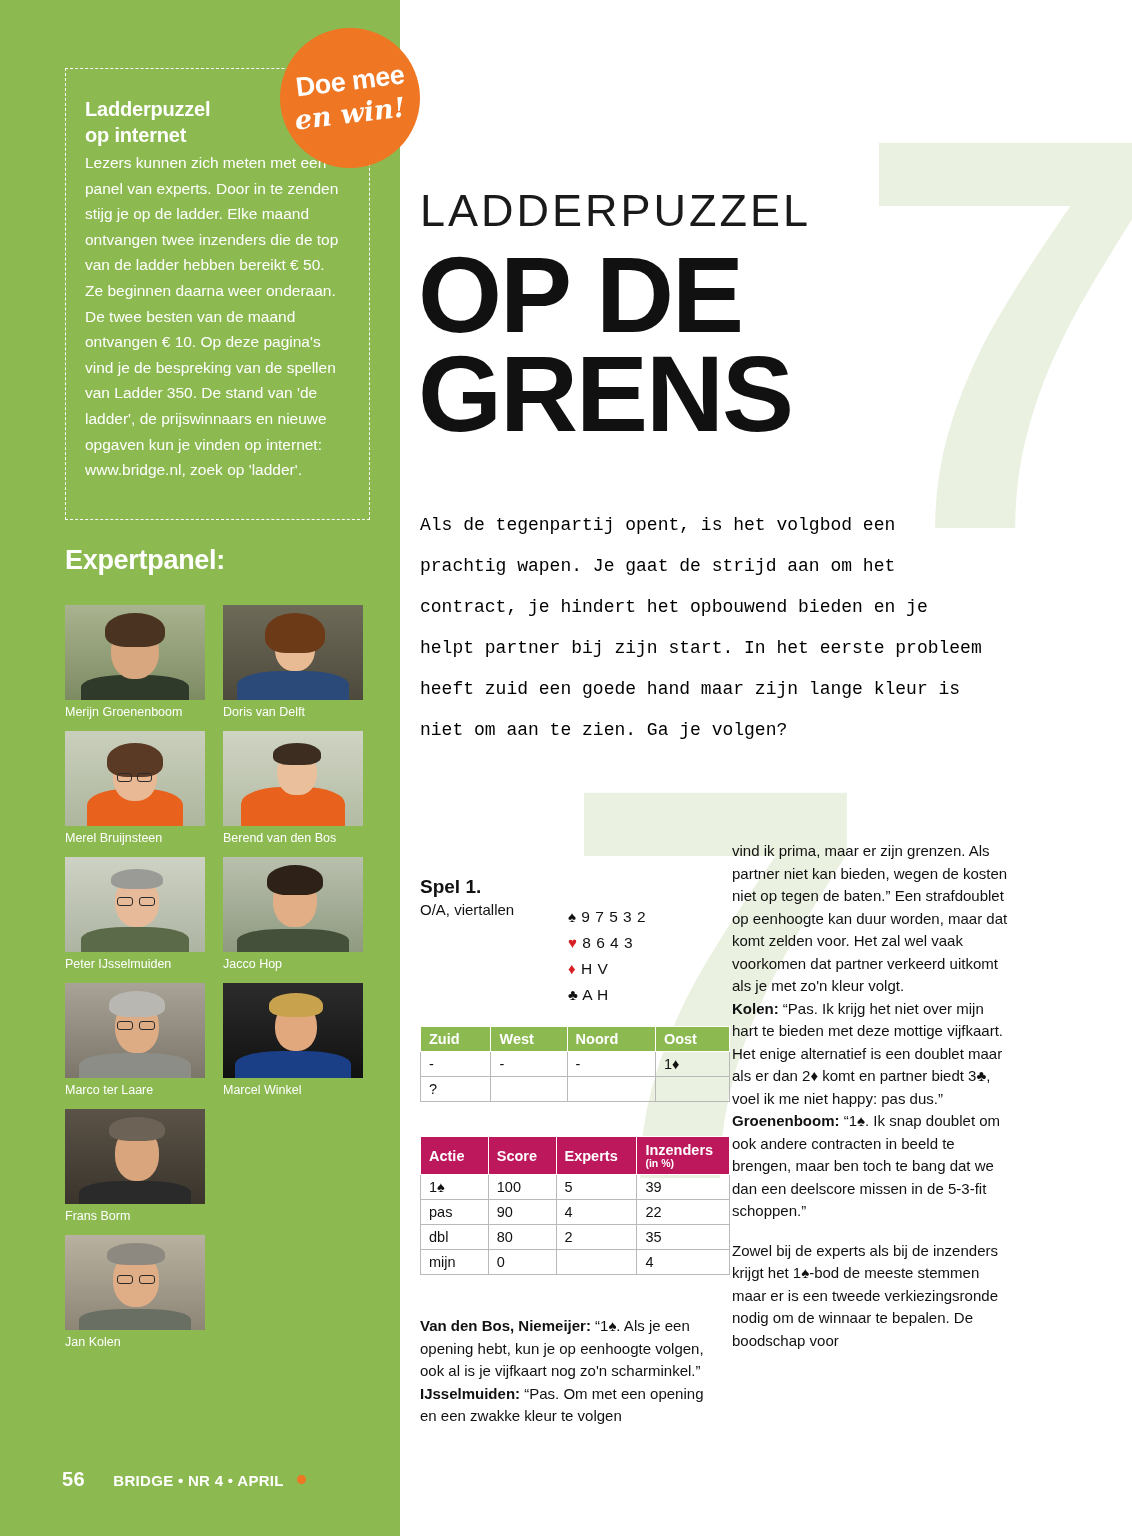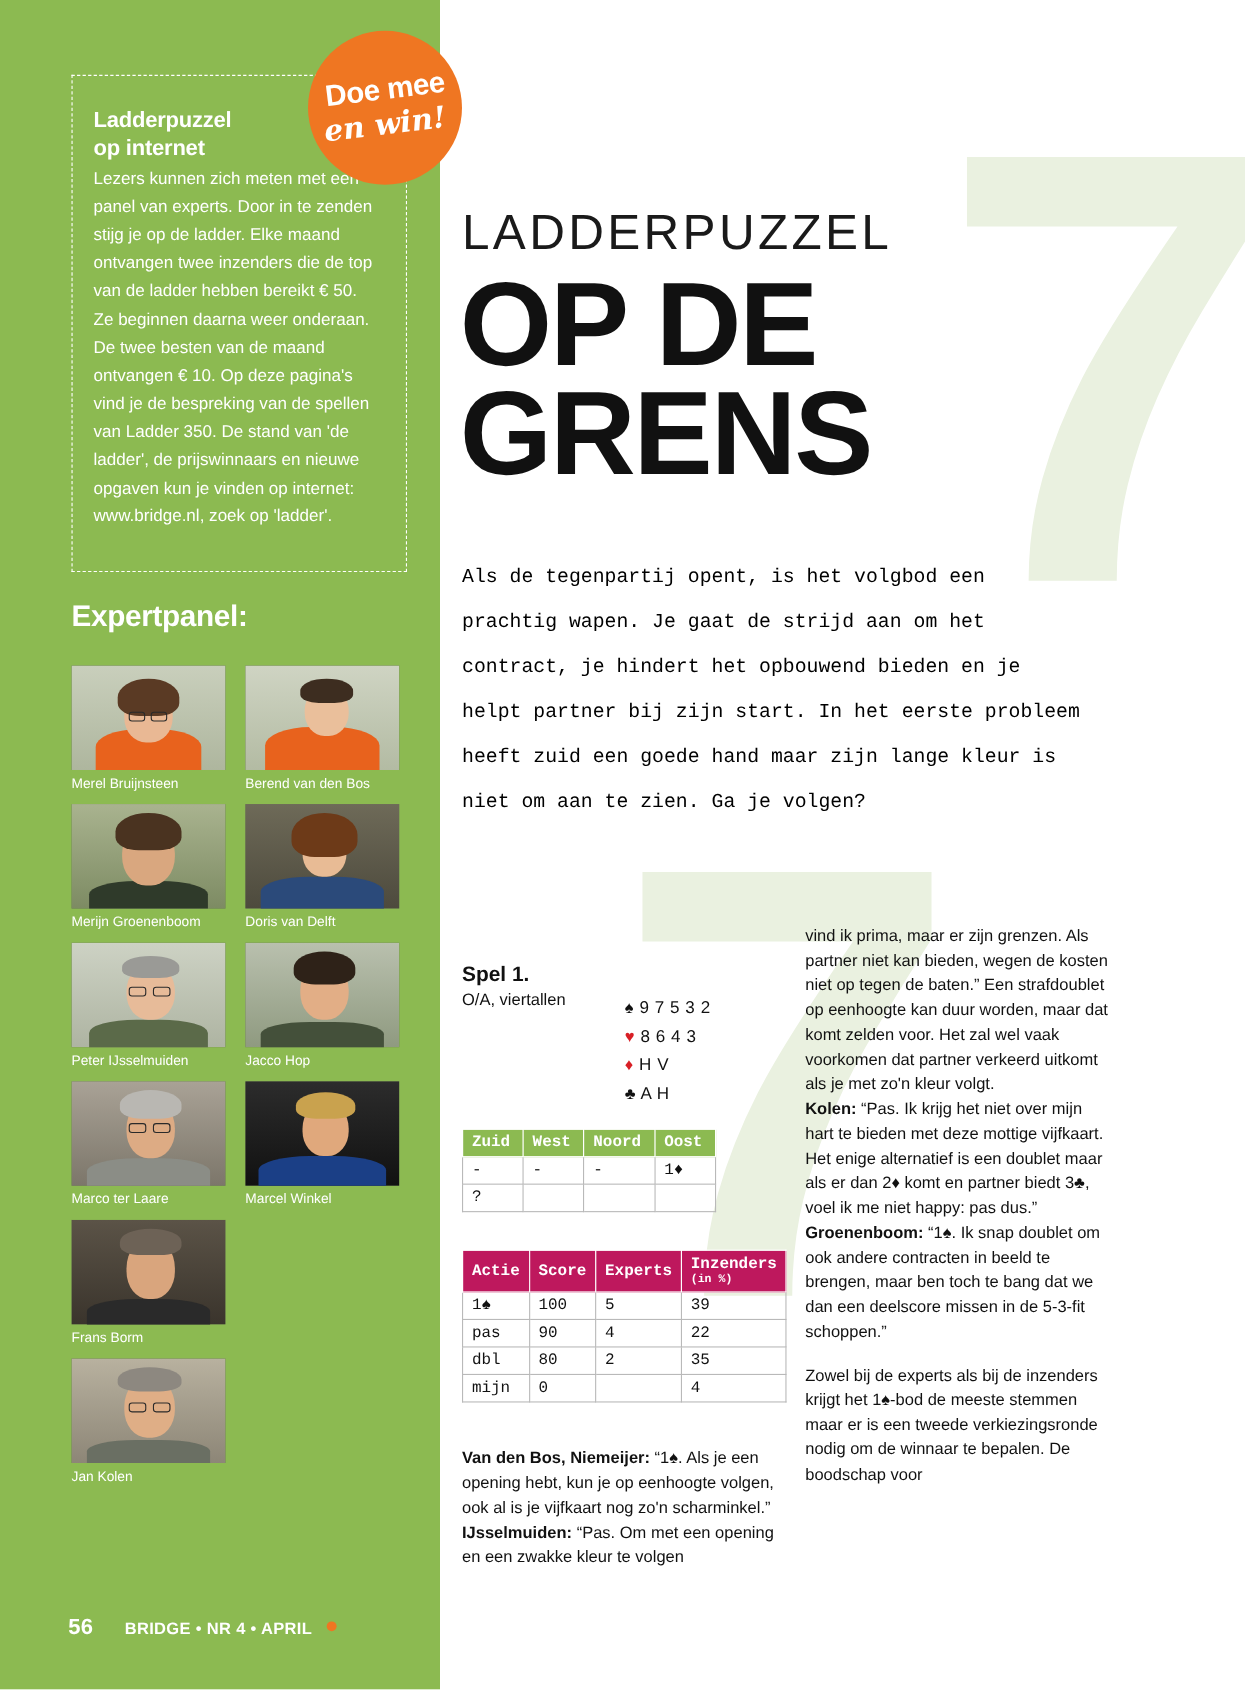--- a/index.html
+++ b/index.html
@@ -122,21 +122,21 @@
   .spel-sub { font-size:15px; color:#111; }
 
   .hand {
     position:absolute; left:148px; top:28px; font-size:15.5px; line-height:26px;
     color:#111; letter-spacing:0.5px;
   }
   .suit-red { color:#d81f26; font-size:15px; }
   .suit-black { color:#111; font-size:15px; }
 
   table.bid, table.score {
-    border-collapse:collapse; width:231px; font-size:14.5px;font-family:Liberation Mono, monospace;
+    border-collapse:collapse; width:310px; font-size:14.5px;
   }
   table.bid { margin-top:0; }
   table.bid th {
     background:#8cba51; color:#fff; font-weight:bold; text-align:left;
     padding:4px 8px; border:1px solid #ffffff; font-size:14.5px;
   }
   table.bid td {
     border:1px solid #b9b9b9; padding:4px 8px; height:25px; color:#111;
   }
   table.score th {
@@ -172,58 +172,58 @@
       <div class="l2">en win!</div>
     </div>
 
     <div id="panel-title">Expertpanel:</div>
 
     <div id="experts">
 
       <div class="exp-row">
         <div class="exp">
           <div class="photo">
+            <div class="p-bg" style="background:linear-gradient(#a9b38f,#7d8b63)"></div>
+            <div class="p-body" style="left:16px;top:70px;width:108px;height:30px;background:#2f3a2a"></div>
+            <div class="p-head" style="left:46px;top:16px;width:48px;height:58px;background:#d9a77f"></div>
+            <div class="p-hair" style="left:40px;top:8px;width:60px;height:34px;background:#4a3320"></div>
+          </div>
+          <div class="name">Merijn Groenenboom</div>
+        </div>
+        <div class="exp">
+          <div class="photo">
+            <div class="p-bg" style="background:linear-gradient(#6e6a58,#4d4a3d)"></div>
+            <div class="p-body" style="left:14px;top:66px;width:112px;height:34px;background:#2b4a7a"></div>
+            <div class="p-head" style="left:52px;top:20px;width:40px;height:46px;background:#e8bb95"></div>
+            <div class="p-hair" style="left:42px;top:8px;width:60px;height:40px;background:#6d3a18"></div>
+          </div>
+          <div class="name">Doris van Delft</div>
+        </div>
+      </div>
+
+      <div class="exp-row">
+        <div class="exp">
+          <div class="photo">
             <div class="p-bg" style="background:linear-gradient(#c9cfbc,#aeb69e)"></div>
             <div class="p-body" style="left:22px;top:58px;width:96px;height:40px;background:#e8621d"></div>
             <div class="p-head" style="left:48px;top:20px;width:44px;height:50px;background:#e9b894"></div>
             <div class="p-hair" style="left:42px;top:12px;width:56px;height:34px;background:#5a3a24"></div>
             <div class="p-glass" style="left:52px;top:42px;width:15px"></div>
             <div class="p-glass" style="left:72px;top:42px;width:15px"></div>
           </div>
           <div class="name">Merel Bruijnsteen</div>
         </div>
         <div class="exp">
           <div class="photo">
             <div class="p-bg" style="background:linear-gradient(#cfd4c3,#b3bba3)"></div>
             <div class="p-body" style="left:18px;top:56px;width:104px;height:42px;background:#e8621d"></div>
             <div class="p-head" style="left:54px;top:18px;width:40px;height:46px;background:#eabf9b"></div>
             <div class="p-hair" style="left:50px;top:12px;width:48px;height:22px;background:#3d2d20"></div>
           </div>
           <div class="name">Berend van den Bos</div>
-        </div>
-      </div>
-
-      <div class="exp-row">
-        <div class="exp">
-          <div class="photo">
-            <div class="p-bg" style="background:linear-gradient(#a9b38f,#7d8b63)"></div>
-            <div class="p-body" style="left:16px;top:70px;width:108px;height:30px;background:#2f3a2a"></div>
-            <div class="p-head" style="left:46px;top:16px;width:48px;height:58px;background:#d9a77f"></div>
-            <div class="p-hair" style="left:40px;top:8px;width:60px;height:34px;background:#4a3320"></div>
-          </div>
-          <div class="name">Merijn Groenenboom</div>
-        </div>
-        <div class="exp">
-          <div class="photo">
-            <div class="p-bg" style="background:linear-gradient(#6e6a58,#4d4a3d)"></div>
-            <div class="p-body" style="left:14px;top:66px;width:112px;height:34px;background:#2b4a7a"></div>
-            <div class="p-head" style="left:52px;top:20px;width:40px;height:46px;background:#e8bb95"></div>
-            <div class="p-hair" style="left:42px;top:8px;width:60px;height:40px;background:#6d3a18"></div>
-          </div>
-          <div class="name">Doris van Delft</div>
         </div>
       </div>
 
       <div class="exp-row">
         <div class="exp">
           <div class="photo">
             <div class="p-bg" style="background:linear-gradient(#cdd2c4,#aeb4a2)"></div>
             <div class="p-body" style="left:16px;top:70px;width:108px;height:30px;background:#5b6a49"></div>
             <div class="p-head" style="left:50px;top:18px;width:44px;height:52px;background:#e7bb99"></div>
             <div class="p-hair" style="left:46px;top:12px;width:52px;height:20px;background:#9a9a96"></div>

